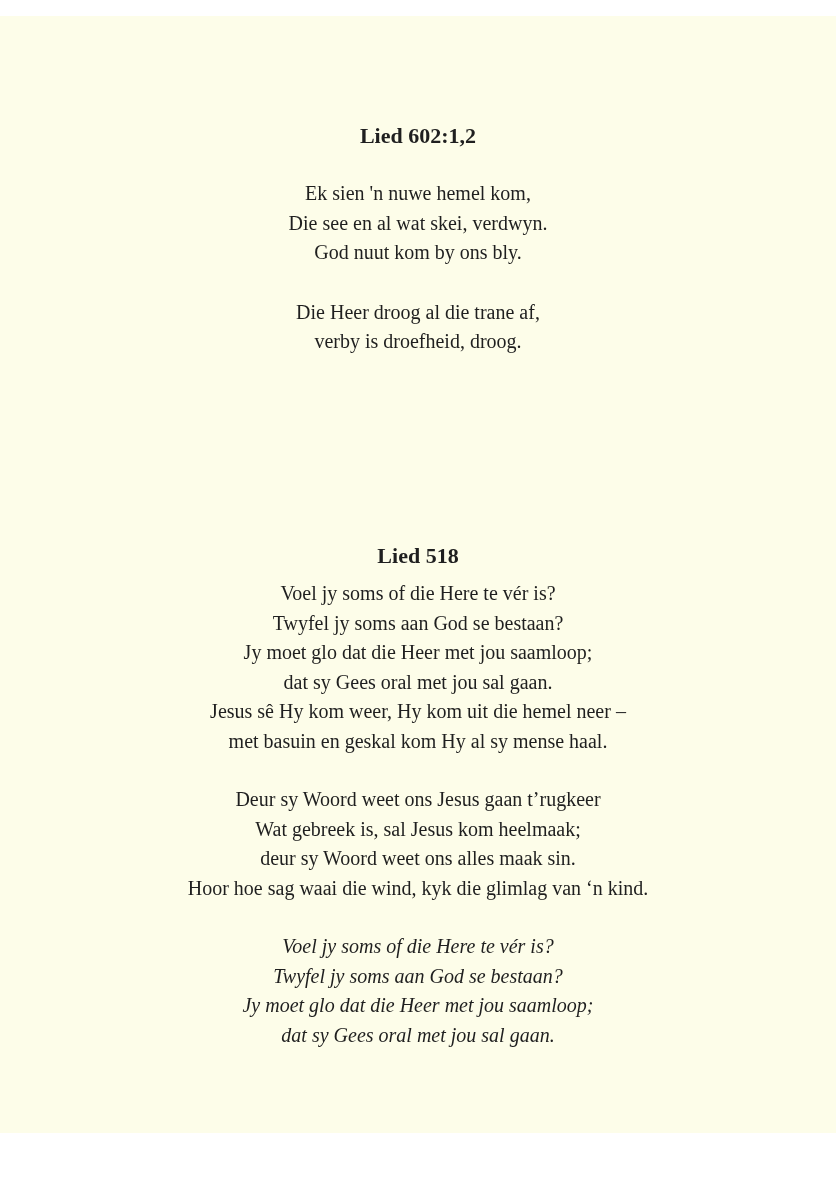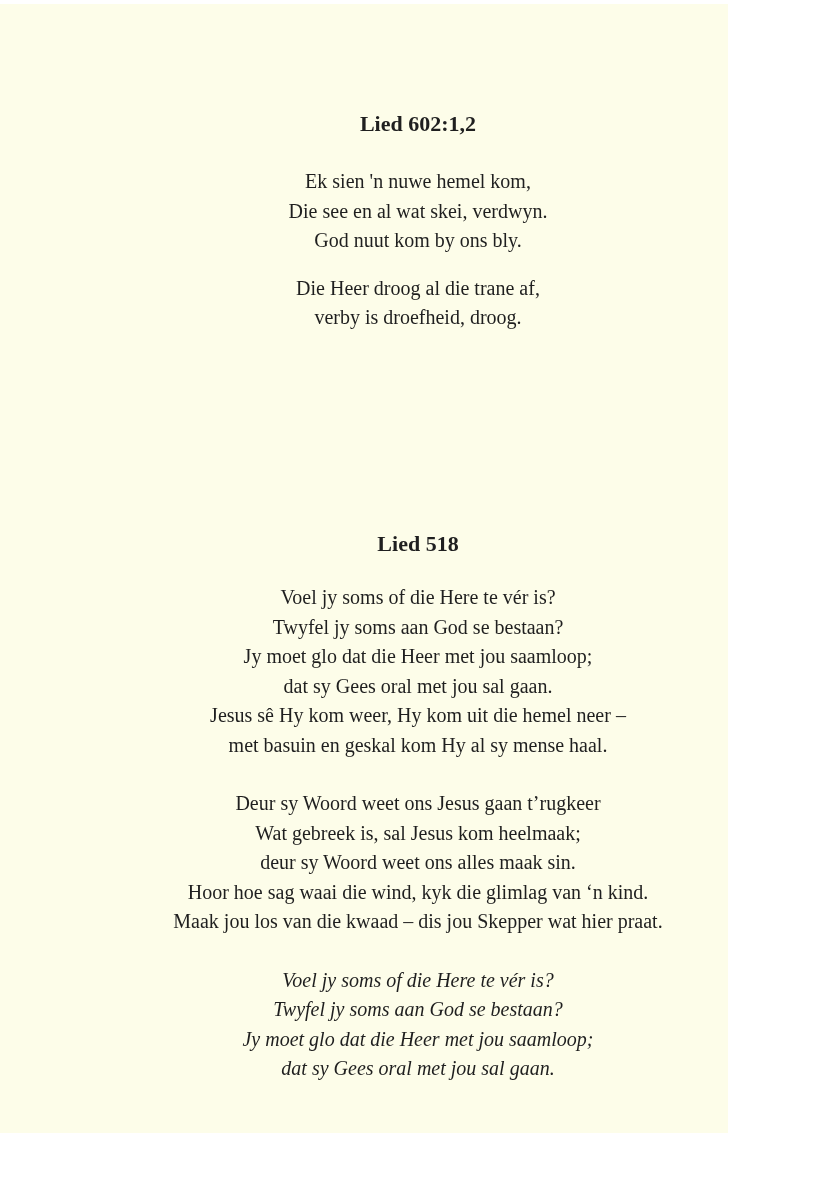--- a/index.html
+++ b/index.html
@@ -6,22 +6,22 @@
       margin: 0;
       padding: 0;
       width: 836px;
       height: 1200px;
       background: #ffffff;
       overflow: hidden;
     }
     .page {
       position: absolute;
       left: 0;
-      top: 4px;
-      width: 728px;
+      top: 16px;
+      width: 836px;
       height: 1133px;
       background: #fdfde9;
     }
     .bottom-margin {
       position: absolute;
       left: 0;
       top: 1133px;
       width: 836px;
       height: 67px;
       background: #ffffff;
@@ -47,24 +47,24 @@
       display: block;
       font-size: 20px;
       line-height: 29.5px;
       white-space: nowrap;
     }
     .stanza.italic .line {
       font-style: italic;
     }
     #hymn-602 { top: 107px; }
     #hymn-602 .hymn-title { margin-bottom: 30px; }
-    #hymn-602 .stanza + .stanza { margin-top: 18px; }
+    #hymn-602 .stanza + .stanza { margin-top: 30px; }
 
     #hymn-518 { top: 527px; }
-    #hymn-518 .hymn-title { margin-bottom: 26px; }
+    #hymn-518 .hymn-title { margin-bottom: 10px; }
     #hymn-518 .stanza + .stanza { margin-top: 29px; }
   </style>
 </head>
 <body>
 
 <div class="page">
 
   <section class="hymn" id="hymn-602">
     <h2 class="hymn-title">Lied 602:1,2</h2>
 
@@ -90,21 +90,20 @@
       <span class="line">dat sy Gees oral met jou sal gaan.</span>
       <span class="line">Jesus sê Hy kom weer, Hy kom uit die hemel neer –</span>
       <span class="line">met basuin en geskal kom Hy al sy mense haal.</span>
     </div>
 
     <div class="stanza">
       <span class="line">Deur sy Woord weet ons Jesus gaan t’rugkeer</span>
       <span class="line">Wat gebreek is, sal Jesus kom heelmaak;</span>
       <span class="line">deur sy Woord weet ons alles maak sin.</span>
       <span class="line">Hoor hoe sag waai die wind, kyk die glimlag van ‘n kind.</span>
-      <span class="line">Maak jou los van die kwaad – dis jou Skepper wat hier praat.</span>
     </div>
 
     <div class="stanza italic">
       <span class="line">Voel jy soms of die Here te vér is?</span>
       <span class="line">Twyfel jy soms aan God se bestaan?</span>
       <span class="line">Jy moet glo dat die Heer met jou saamloop;</span>
       <span class="line">dat sy Gees oral met jou sal gaan.</span>
     </div>
   </section>
 

